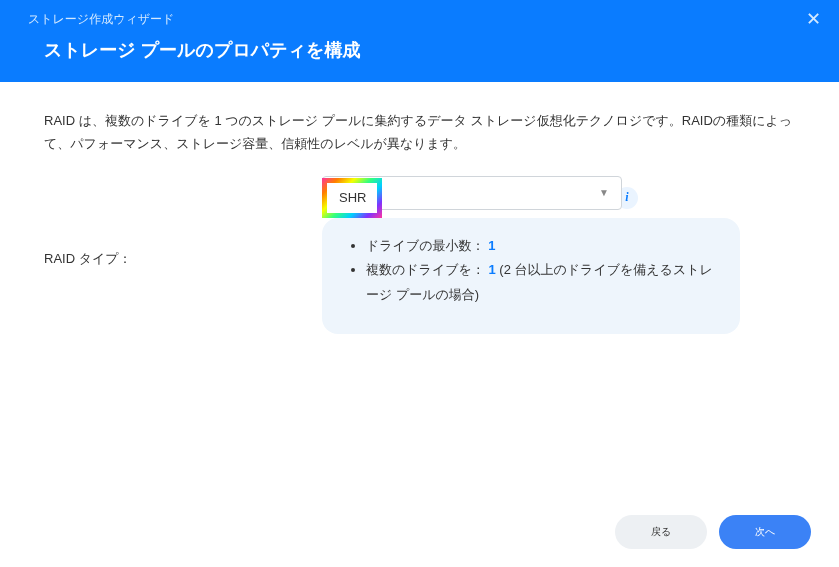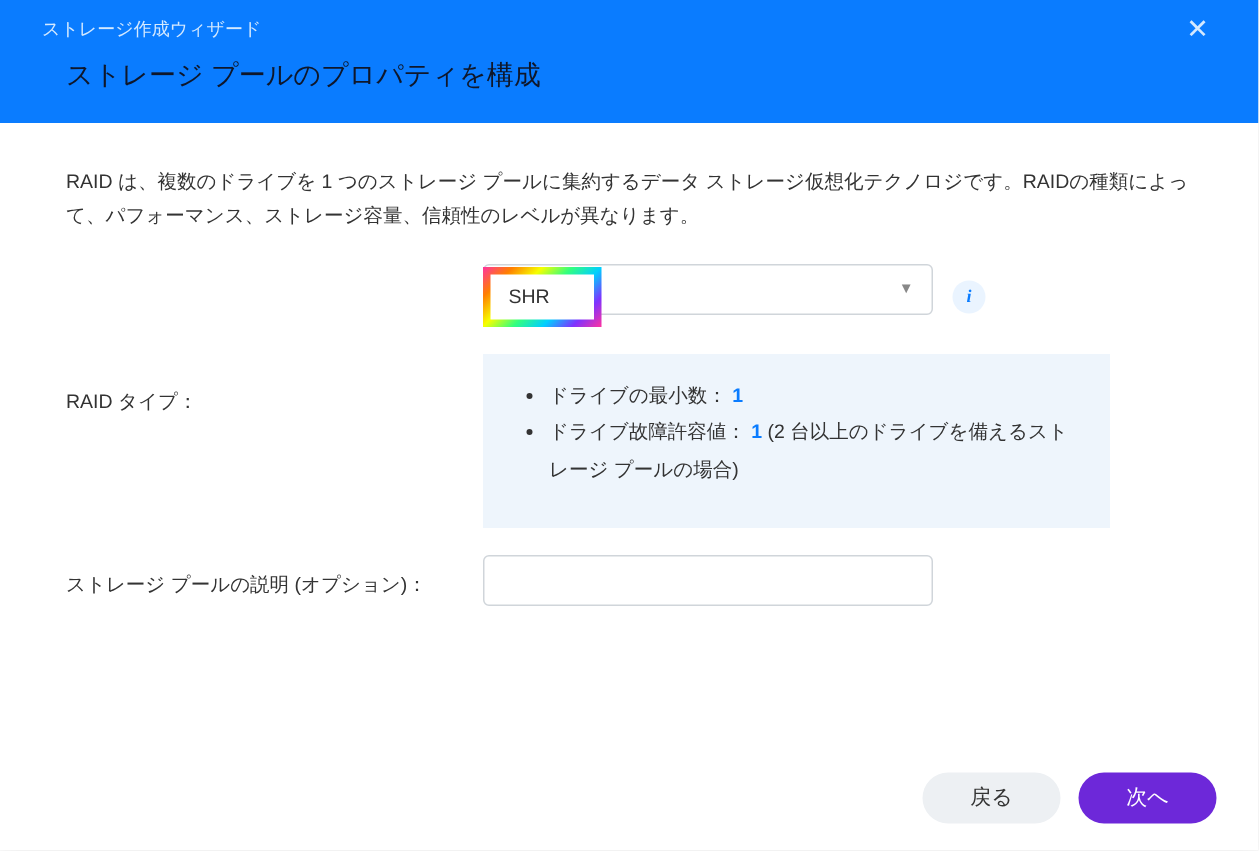--- a/index.html
+++ b/index.html
@@ -22,36 +22,36 @@
     }
     .header {
       background: #0a7cff;
       color: #fff;
       padding: 0;
     }
     .header-top {
       display: flex;
       justify-content: space-between;
       align-items: center;
-      padding: 8px 33px 2px 28px;
+      padding: 8px 18px 2px 28px;
       font-size: 12px;
       font-weight: 500;
       color: #d4e9ff;
     }
     .close-icon {
       font-size: 18px;
       cursor: pointer;
       color: #d4e9ff;
       font-weight: 300;
     }
     .header-title {
       font-size: 18px;
-      font-weight: 400;
+      font-weight: 700;
       padding: 6px 28px 20px 44px;
-      color: #0f172a;
+      color: #ffffff;
     }
     .body {
       flex: 1;
       padding: 27px 44px;
       line-height: 1.8;
       overflow: auto;
     }
     .intro { margin-bottom: 22px; }
     .form-row {
       display: flex;
@@ -89,21 +89,21 @@
       font-size: 10px;
     }
     .highlight-frame {
       position: relative;
       padding: 5px;
       background: linear-gradient(135deg,#ff33a0,#ff7e00,#f6ff00,#33ff7e,#00cfff,#7e33ff,#ff33a0);
       display: inline-block;
     }
     .highlight-inner {
       background: #fff;
-      width: 69px;
+      width: 50px;
       height: 30px;
       display: flex;
       align-items: center;
       padding-left: 12px;
       font-weight: 500;
     }
     .select-group {
       position: relative;
       display: flex;
       align-items: center;
@@ -125,23 +125,22 @@
       align-items: center;
       justify-content: center;
       font-style: italic;
       font-family: Georgia, serif;
       font-weight: bold;
       font-size: 12px;
       cursor: pointer;
     }
     .info-panel {
       background: #eef5fc;
-      border-radius: 0;
+      border-radius: 16px;
       padding: 16px 20px;
-      margin-top: 18px;
       width: 418px;
       line-height: 1.9;
     }
     .info-panel ul {
       list-style: disc;
       padding-left: 24px;
       margin-bottom: 10px;
     }
     .num { color: #0a7cff; font-weight: 600; }
     .panel-desc { margin-top: 4px; }
@@ -158,29 +157,29 @@
       display: flex;
       justify-content: flex-end;
       gap: 12px;
       border-top: none;
     }
     .btn {
       min-width: 92px;
       height: 34px;
       border-radius: 18px;
       border: none;
-      font-size: 14px;
+      font-size: 10px;
       cursor: pointer;
     }
     .btn-secondary {
       background: #edf0f3;
       color: #333;
     }
     .btn-primary {
-      background: #6d28d9;
+      background: #3b82f6;
       color: #fff;
     }
   </style>
 </head>
 <body>
 
 <div class="dialog">
 
   <div class="header">
     <div class="header-top">
@@ -211,32 +210,28 @@
           <span class="info-icon">i</span>
         </div>
 
         <div class="info-panel">
           <ul>
             <li>
               <span>ドライブの最小数：</span>
               <span class="num">1</span>
             </li>
             <li>
-              <span>ドライブ故障許容値：</span>
+              <span>複数のドライブを：</span>
               <span class="num">1</span><span> (2 台以上のドライブを備えるストレージ プールの場合)</span>
             </li>
           </ul>
         </div>
       </div>
     </div>
 
-    <div class="form-row">
-      <div class="label">ストレージ プールの説明 (オプション)：</div>
-      <input class="input" type="text" style="">
-    </div>
 
   </div>
 
   <div class="footer">
     <button class="btn btn-secondary">戻る</button>
     <button class="btn btn-primary">次へ</button>
   </div>
 
 </div>
 

